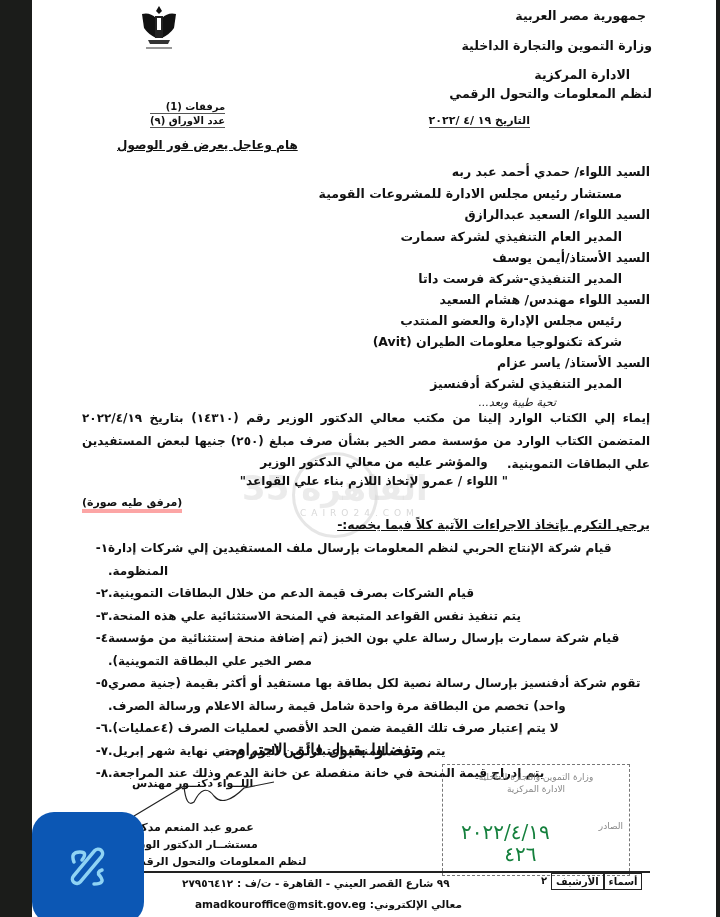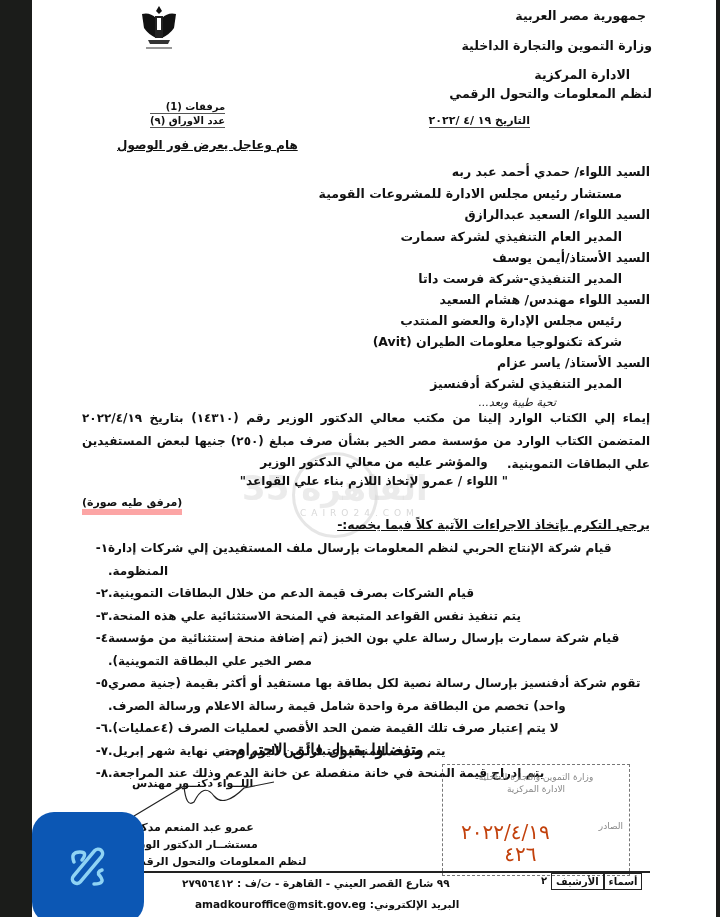--- a/index.html
+++ b/index.html
@@ -20,34 +20,34 @@
     .attach { left: 118px; top: 100px; font-size: 10px; font-weight: bold; line-height: 13px; text-align: right; }
     .attach span { display: block; border-bottom: 1px solid #555; }
     .date { right: 186px; top: 114px; font-size: 11px; font-weight: bold; border-bottom: 1px solid #444; }
     .urgent { left: 85px; top: 138px; font-size: 12px; font-weight: bold; text-decoration: underline; }
     .line { right: 0; font-size: 12.5px; font-weight: bold; white-space: nowrap; }
     .l0 { padding-right: 66px; }
     .l1 { padding-right: 94px; }
     .l2 { padding-right: 160px; font-size: 11px; font-style: italic; font-weight: normal; }
     .para { right: 0; left: 0; padding: 0 66px 0 50px; font-size: 12px; font-weight: bold; line-height: 23px; text-align: justify; }
     .center { left: 0; right: 0; text-align: center; font-size: 12px; font-weight: bold; }
-    .note { left: 50px; top: 496px; font-size: 11px; font-weight: bold; border-bottom: 6px solid #fca5a5; text-align: right; }
+    .note { left: 50px; top: 496px; font-size: 11px; font-weight: bold; border-bottom: 4px solid #fca5a5; text-align: right; }
     .req { right: 66px; top: 517px; font-size: 12.5px; font-weight: bold; text-decoration: underline; }
     .items { right: 0; left: 0; top: 537px; padding: 0 66px 0 50px; font-size: 12px; font-weight: bold; line-height: 22.5px; }
     .item { display: flex; flex-direction: row-reverse; }
     .item .num { width: 26px; flex: none; text-align: right; }
     .item .txt { flex: 1; text-align: left; }
     .closing { left: 188px; top: 740px; font-size: 16px; font-family: "DejaVu Serif", serif; font-weight: bold; }
     .sig { left: 92px; text-align: center; font-size: 11px; font-weight: bold; white-space: nowrap; }
     .sigline { left: 92px; top: 778px; width: 160px; height: 40px; }
     .stamp {
       left: 410px; top: 764px; width: 186px; height: 110px;
       border: 1px dashed #777; color: #888; font-size: 9px; text-align: center; line-height: 12px;
     }
-    .stamp .big { font-family: "DejaVu Serif", serif; font-size: 20px; color: #c2410c; position: absolute; left: 18px; top: 56px; line-height: 22px; }
+    .stamp .big { font-family: "DejaVu Serif", serif; font-size: 20px; color: #15803d; position: absolute; left: 18px; top: 56px; line-height: 22px; }
     .rule { left: 40px; right: 66px; top: 871px; height: 1.5px; background: #222; }
     .addr { left: 150px; top: 877px; font-size: 10.5px; font-weight: bold; }
     .email { left: 163px; top: 898px; font-size: 10.5px; font-weight: bold; }
     .boxes { left: 505px; top: 873px; display: flex; }
     .boxes span { border: 1px solid #222; font-size: 10px; font-weight: bold; padding: 2px 4px; }
     .watermark { left: 260px; top: 452px; width: 80px; height: 80px; border-radius: 50%; border: 3px solid rgba(200,200,200,0.45); }
     .wm-text { left: 210px; top: 468px; font-size: 34px; font-weight: bold; color: rgba(210,210,210,0.45); letter-spacing: 2px; }
     .wm-sub { left: 268px; top: 508px; font-size: 9px; color: rgba(190,190,190,0.6); letter-spacing: 5px; }
     .app-btn {
       position: absolute; left: 32px; top: 812px; width: 112px; height: 112px;
@@ -164,21 +164,21 @@
 
   <div class="abs rule"></div>
   <div class="abs boxes rtl">
     <span>أسماء</span>
     <span>الأرشيف</span>
     <span style="border:none;">٢</span>
   </div>
   <div class="abs addr rtl">٩٩ شارع القصر العيني - القاهرة - ت/ف : ٢٧٩٥٦٤١٢</div>
   <div class="abs email">
     <span>amadkouroffice@msit.gov.eg</span>
-    <span class="rtl">البريد الإلكتروني:</span>
+    <span class="rtl">معالي الإلكتروني:</span>
   </div>
 </div>
 
 <div class="app-btn">
   <svg width="56" height="56" viewBox="0 0 56 56">
     <path d="M14 22 Q10 12 20 12 Q28 12 22 20" stroke="#8fd3f4" stroke-width="3.5" fill="none" stroke-linecap="round"></path>
     <path d="M34 44 Q46 44 40 36 Q36 32 42 30" stroke="#8fd3f4" stroke-width="3.5" fill="none" stroke-linecap="round"></path>
     <rect x="22" y="6" width="9" height="42" rx="4.5" transform="rotate(40 28 28)" stroke="#8fd3f4" stroke-width="3.5" fill="none"></rect>
   </svg>
 </div>

